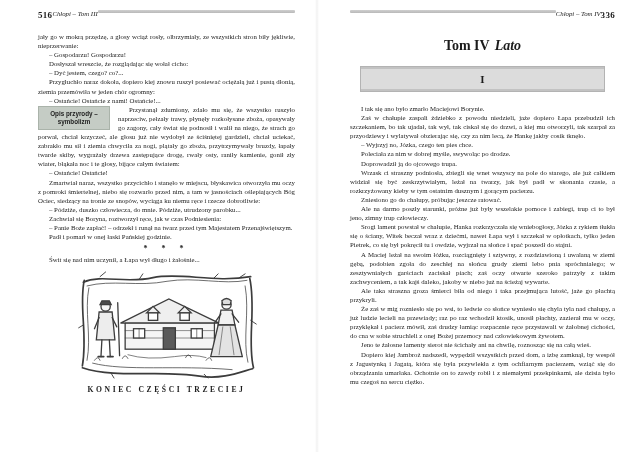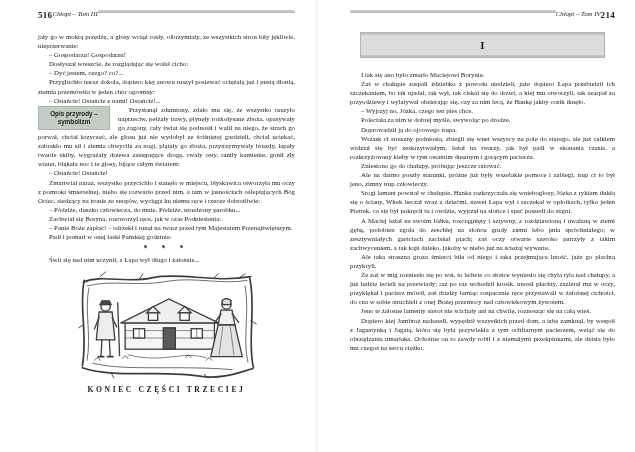--- a/index.html
+++ b/index.html
@@ -136,23 +136,26 @@
       <div class="illo-caption">KONIEC CZĘŚCI TRZECIEJ</div>
     </div>
   </div>
 
   <div class="seam"></div>
 
   <div class="page page-right">
     <div class="running-head">
       <span class="head-rule"></span>
       <span class="running-title">Chłopi – Tom IV</span>
-      <span class="page-num">214</span>
+      <span class="page-num">336</span>
     </div>
 
+    <div class="volume-title">
+      <span>Tom IV</span><span class="subtitle">Lato</span>
+    </div>
 
     <div class="chapter-box">
       <span>I</span>
     </div>
 
     <div class="body-text">
         <p class="para indent">I tak się ano było zmarło Maciejowi Borynie.</p>
         <p class="para indent">Zaś w chałupie zaspali ździebko z powodu niedzieli, jaże dopiero Łapa przebudził ich szczekaniem, bo tak ujadał, tak wył, tak ciskał się do drzwi, a kiej mu otworzyli, tak szarpał za przyodziewy i wylatywał obzierając się, czy za nim lecą, że Hankę jakby cosik tknęło.</p>
         <p class="para dialog">– Wyjrzyj no, Józka, czego ten pies chce.</p>
         <p class="para indent">Poleciała za nim w dobrej myśle, swywoląc po drodze.</p>

